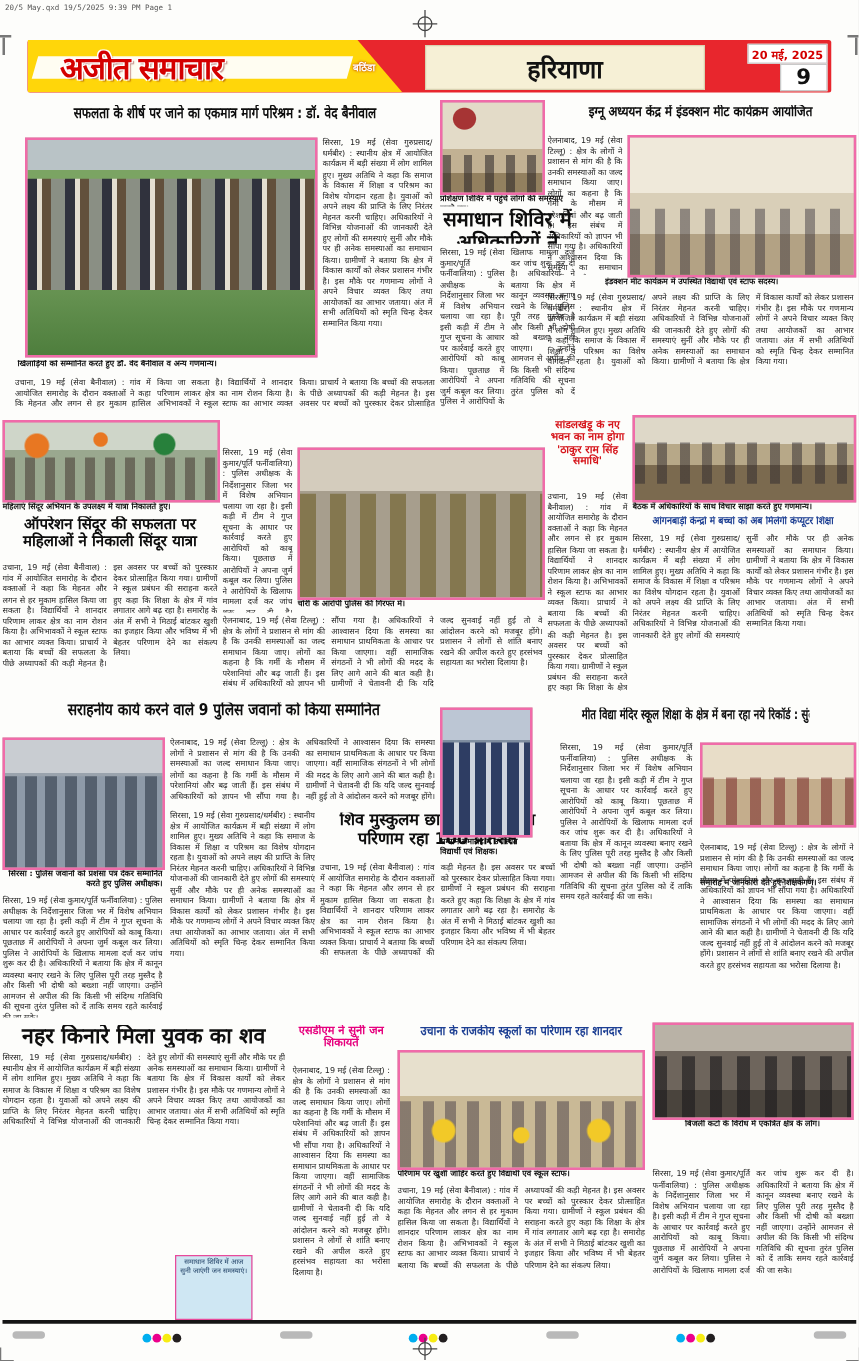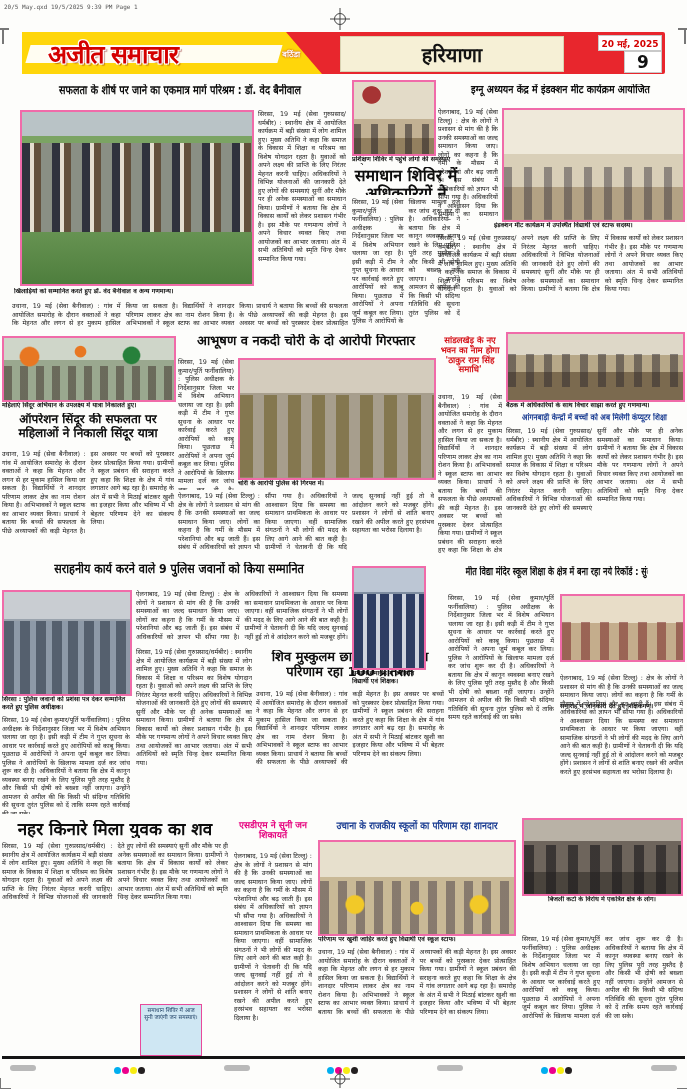--- a/index.html
+++ b/index.html
@@ -119,45 +119,44 @@
   <div class="abs bt c3" style="left:12px;top:302px;width:336px;height:30px;">उचाना, 19 मई (सेवा बैनीवाल) : गांव में आयोजित समारोह के दौरान वक्ताओं ने कहा कि मेहनत और लगन से हर मुकाम हासिल किया जा सकता है। विद्यार्थियों ने शानदार परिणाम लाकर क्षेत्र का नाम रोशन किया है। अभिभावकों ने स्कूल स्टाफ का आभार व्यक्त किया। प्राचार्य ने बताया कि बच्चों की सफलता के पीछे अध्यापकों की कड़ी मेहनत है। इस अवसर पर बच्चों को पुरस्कार देकर प्रोत्साहित किया गया। ग्रामीणों ने स्कूल प्रबंधन की सराहना करते हुए कहा कि शिक्षा के क्षेत्र में गांव लगातार आगे बढ़ रहा है। समारोह के अंत में सभी ने मिठाई बांटकर खुशी का इजहार किया और भविष्य में भी बेहतर परिणाम देने का संकल्प लिया।</div>
 
   <div class="abs ph ph-b" style="left:352px;top:80px;width:80px;height:72px;"></div>
   <div class="abs cap" style="left:352px;top:156px;width:108px;height:9px;">प्रशिक्षण शिविर में पहुंचे लोगों की समस्याएं सुनते हुए।</div>
   <div class="abs hd" style="left:352px;top:167px;width:108px;height:28px;font-size:16px;">समाधान शिविर में अधिकारियों ने सुनी समस्याएं</div>
   <div class="abs bt c2" style="left:352px;top:198px;width:108px;height:134px;">सिरसा, 19 मई (सेवा कुमार/पूर्ति फर्नीवालिया) : पुलिस अधीक्षक के निर्देशानुसार जिला भर में विशेष अभियान चलाया जा रहा है। इसी कड़ी में टीम ने गुप्त सूचना के आधार पर कार्रवाई करते हुए आरोपियों को काबू किया। पूछताछ में आरोपियों ने अपना जुर्म कबूल कर लिया। पुलिस ने आरोपियों के खिलाफ मामला दर्ज कर जांच शुरू कर दी है। अधिकारियों ने बताया कि क्षेत्र में कानून व्यवस्था बनाए रखने के लिए पुलिस पूरी तरह मुस्तैद है और किसी भी दोषी को बख्शा नहीं जाएगा। उन्होंने आमजन से अपील की कि किसी भी संदिग्ध गतिविधि की सूचना तुरंत पुलिस को दें ताकि समय रहते कार्रवाई की जा सके।</div>
 
   <div class="abs hd nw" style="left:438px;top:84px;width:245px;height:20px;font-size:11px;transform:scaleX(.85);transform-origin:center;">इग्नू अध्ययन केंद्र में इंडक्शन मीट कार्यक्रम आयोजित</div>
   <div class="abs bt" style="left:438px;top:108px;width:60px;height:112px;">ऐलनाबाद, 19 मई (सेवा टिल्लू) : क्षेत्र के लोगों ने प्रशासन से मांग की है कि उनकी समस्याओं का जल्द समाधान किया जाए। लोगों का कहना है कि गर्मी के मौसम में परेशानियां और बढ़ जाती हैं। इस संबंध में अधिकारियों को ज्ञापन भी सौंपा गया है। अधिकारियों ने आश्वासन दिया कि समस्या का समाधान प्राथमिकता के आधार पर किया जाएगा। वहीं सामाजिक संगठनों ने भी लोगों की मदद के लिए आगे आने की बात कही है। ग्रामीणों ने चेतावनी दी कि यदि जल्द सुनवाई नहीं हुई तो वे आंदोलन करने को मजबूर होंगे। प्रशासन ने लोगों से शांति बनाए रखने की अपील करते हुए हरसंभव सहायता का भरोसा दिलाया है।</div>
   <div class="abs ph ph-c" style="left:502px;top:108px;width:179px;height:110px;"></div>
-  <div class="abs cap" style="left:494px;top:222px;width:179px;height:9px;">इंडक्शन मीट कार्यक्रम में उपस्थित विद्यार्थी एवं स्टाफ सदस्य।</div>
+  <div class="abs cap" style="left:484px;top:222px;width:179px;height:9px;">इंडक्शन मीट कार्यक्रम में उपस्थित विद्यार्थी एवं स्टाफ सदस्य।</div>
   <div class="abs bt c3" style="left:438px;top:234px;width:245px;height:96px;">सिरसा, 19 मई (सेवा गुरुप्रसाद/धर्मबीर) : स्थानीय क्षेत्र में आयोजित कार्यक्रम में बड़ी संख्या में लोग शामिल हुए। मुख्य अतिथि ने कहा कि समाज के विकास में शिक्षा व परिश्रम का विशेष योगदान रहता है। युवाओं को अपने लक्ष्य की प्राप्ति के लिए निरंतर मेहनत करनी चाहिए। अधिकारियों ने विभिन्न योजनाओं की जानकारी देते हुए लोगों की समस्याएं सुनीं और मौके पर ही अनेक समस्याओं का समाधान किया। ग्रामीणों ने बताया कि क्षेत्र में विकास कार्यों को लेकर प्रशासन गंभीर है। इस मौके पर गणमान्य लोगों ने अपने विचार व्यक्त किए तथा आयोजकों का आभार जताया। अंत में सभी अतिथियों को स्मृति चिन्ह देकर सम्मानित किया गया।</div>
 
   <div class="abs ph ph-d" style="left:2px;top:336px;width:170px;height:62px;"></div>
   <div class="abs cap" style="left:2px;top:402px;width:170px;height:9px;">महिलाएं सिंदूर अभियान के उपलक्ष्य में यात्रा निकालते हुए।</div>
   <div class="abs hd" style="left:2px;top:413px;width:172px;height:34px;font-size:12px;">ऑपरेशन सिंदूर की सफलता पर महिलाओं ने निकाली सिंदूर यात्रा</div>
   <div class="abs bt c2" style="left:2px;top:450px;width:172px;height:105px;">उचाना, 19 मई (सेवा बैनीवाल) : गांव में आयोजित समारोह के दौरान वक्ताओं ने कहा कि मेहनत और लगन से हर मुकाम हासिल किया जा सकता है। विद्यार्थियों ने शानदार परिणाम लाकर क्षेत्र का नाम रोशन किया है। अभिभावकों ने स्कूल स्टाफ का आभार व्यक्त किया। प्राचार्य ने बताया कि बच्चों की सफलता के पीछे अध्यापकों की कड़ी मेहनत है। इस अवसर पर बच्चों को पुरस्कार देकर प्रोत्साहित किया गया। ग्रामीणों ने स्कूल प्रबंधन की सराहना करते हुए कहा कि शिक्षा के क्षेत्र में गांव लगातार आगे बढ़ रहा है। समारोह के अंत में सभी ने मिठाई बांटकर खुशी का इजहार किया और भविष्य में भी बेहतर परिणाम देने का संकल्प लिया।</div>
 
-  <div class="abs hd nw" style="left:178px;top:334px;width:256px;height:20px;font-size:13px;">आभूषण व नकदी चोरी के दो आरोपी गिरफ्तार</div>
   <div class="abs bt" style="left:178px;top:358px;width:56px;height:132px;">सिरसा, 19 मई (सेवा कुमार/पूर्ति फर्नीवालिया) : पुलिस अधीक्षक के निर्देशानुसार जिला भर में विशेष अभियान चलाया जा रहा है। इसी कड़ी में टीम ने गुप्त सूचना के आधार पर कार्रवाई करते हुए आरोपियों को काबू किया। पूछताछ में आरोपियों ने अपना जुर्म कबूल कर लिया। पुलिस ने आरोपियों के खिलाफ मामला दर्ज कर जांच शुरू कर दी है। अधिकारियों ने बताया कि क्षेत्र में कानून व्यवस्था बनाए रखने के लिए पुलिस पूरी तरह मुस्तैद है और किसी भी दोषी को बख्शा नहीं जाएगा। उन्होंने आमजन से अपील की कि किसी भी संदिग्ध गतिविधि की सूचना तुरंत पुलिस को दें ताकि समय रहते कार्रवाई की जा सके।</div>
   <div class="abs ph ph-e" style="left:238px;top:358px;width:194px;height:118px;"></div>
   <div class="abs cap" style="left:238px;top:480px;width:194px;height:9px;">चोरी के आरोपी पुलिस की गिरफ्त में।</div>
   <div class="abs bt c3" style="left:178px;top:492px;width:256px;height:62px;">ऐलनाबाद, 19 मई (सेवा टिल्लू) : क्षेत्र के लोगों ने प्रशासन से मांग की है कि उनकी समस्याओं का जल्द समाधान किया जाए। लोगों का कहना है कि गर्मी के मौसम में परेशानियां और बढ़ जाती हैं। इस संबंध में अधिकारियों को ज्ञापन भी सौंपा गया है। अधिकारियों ने आश्वासन दिया कि समस्या का समाधान प्राथमिकता के आधार पर किया जाएगा। वहीं सामाजिक संगठनों ने भी लोगों की मदद के लिए आगे आने की बात कही है। ग्रामीणों ने चेतावनी दी कि यदि जल्द सुनवाई नहीं हुई तो वे आंदोलन करने को मजबूर होंगे। प्रशासन ने लोगों से शांति बनाए रखने की अपील करते हुए हरसंभव सहायता का भरोसा दिलाया है।</div>
 
   <div class="abs hd hd-red" style="left:438px;top:336px;width:64px;height:54px;font-size:8.5px;">सांडलखेड़ू के नए भवन का नाम होगा 'ठाकुर राम सिंह समाधि'</div>
   <div class="abs bt" style="left:438px;top:393px;width:64px;height:160px;">उचाना, 19 मई (सेवा बैनीवाल) : गांव में आयोजित समारोह के दौरान वक्ताओं ने कहा कि मेहनत और लगन से हर मुकाम हासिल किया जा सकता है। विद्यार्थियों ने शानदार परिणाम लाकर क्षेत्र का नाम रोशन किया है। अभिभावकों ने स्कूल स्टाफ का आभार व्यक्त किया। प्राचार्य ने बताया कि बच्चों की सफलता के पीछे अध्यापकों की कड़ी मेहनत है। इस अवसर पर बच्चों को पुरस्कार देकर प्रोत्साहित किया गया। ग्रामीणों ने स्कूल प्रबंधन की सराहना करते हुए कहा कि शिक्षा के क्षेत्र में गांव लगातार आगे बढ़ रहा है। समारोह के अंत में सभी ने मिठाई बांटकर खुशी का इजहार किया और भविष्य में भी बेहतर परिणाम देने का संकल्प लिया।</div>
 
   <div class="abs ph ph-g" style="left:506px;top:332px;width:175px;height:66px;"></div>
   <div class="abs cap" style="left:506px;top:402px;width:177px;height:9px;">बैठक में अधिकारियों के साथ विचार साझा करते हुए गणमान्य।</div>
   <div class="abs hd hd-blue nw" style="left:506px;top:413px;width:177px;height:12px;font-size:8.5px;transform:scaleX(.85);transform-origin:center;">आंगनबाड़ी केन्द्रों में बच्चों को अब मिलेगी कंप्यूटर शिक्षा</div>
   <div class="abs bt c2" style="left:506px;top:427px;width:177px;height:128px;">सिरसा, 19 मई (सेवा गुरुप्रसाद/धर्मबीर) : स्थानीय क्षेत्र में आयोजित कार्यक्रम में बड़ी संख्या में लोग शामिल हुए। मुख्य अतिथि ने कहा कि समाज के विकास में शिक्षा व परिश्रम का विशेष योगदान रहता है। युवाओं को अपने लक्ष्य की प्राप्ति के लिए निरंतर मेहनत करनी चाहिए। अधिकारियों ने विभिन्न योजनाओं की जानकारी देते हुए लोगों की समस्याएं सुनीं और मौके पर ही अनेक समस्याओं का समाधान किया। ग्रामीणों ने बताया कि क्षेत्र में विकास कार्यों को लेकर प्रशासन गंभीर है। इस मौके पर गणमान्य लोगों ने अपने विचार व्यक्त किए तथा आयोजकों का आभार जताया। अंत में सभी अतिथियों को स्मृति चिन्ह देकर सम्मानित किया गया।</div>
 
   <div class="abs hd nw" style="left:16px;top:562px;width:326px;height:24px;font-size:13px;transform:scaleX(.85);transform-origin:center;">सराहनीय कार्य करने वाले 9 पुलिस जवानों को किया सम्मानित</div>
   <div class="abs ph ph-h" style="left:2px;top:590px;width:126px;height:102px;"></div>
-  <div class="abs cap" style="left:2px;top:696px;width:128px;height:18px;">सिरसा : पुलिस जवानों को प्रशंसा पत्र देकर सम्मानित करते हुए पुलिस अधीक्षक।</div>
+  <div class="abs cap" style="left:2px;top:696px;width:128px;height:18px;text-align:right;">सिरसा : पुलिस जवानों को प्रशंसा पत्र देकर सम्मानित करते हुए पुलिस अधीक्षक।</div>
   <div class="abs bt c2" style="left:136px;top:590px;width:212px;height:56px;">ऐलनाबाद, 19 मई (सेवा टिल्लू) : क्षेत्र के लोगों ने प्रशासन से मांग की है कि उनकी समस्याओं का जल्द समाधान किया जाए। लोगों का कहना है कि गर्मी के मौसम में परेशानियां और बढ़ जाती हैं। इस संबंध में अधिकारियों को ज्ञापन भी सौंपा गया है। अधिकारियों ने आश्वासन दिया कि समस्या का समाधान प्राथमिकता के आधार पर किया जाएगा। वहीं सामाजिक संगठनों ने भी लोगों की मदद के लिए आगे आने की बात कही है। ग्रामीणों ने चेतावनी दी कि यदि जल्द सुनवाई नहीं हुई तो वे आंदोलन करने को मजबूर होंगे। प्रशासन ने लोगों से शांति बनाए रखने की अपील करते हुए हरसंभव सहायता का भरोसा दिलाया है।</div>
   <div class="abs bt" style="left:136px;top:648px;width:116px;height:166px;">सिरसा, 19 मई (सेवा गुरुप्रसाद/धर्मबीर) : स्थानीय क्षेत्र में आयोजित कार्यक्रम में बड़ी संख्या में लोग शामिल हुए। मुख्य अतिथि ने कहा कि समाज के विकास में शिक्षा व परिश्रम का विशेष योगदान रहता है। युवाओं को अपने लक्ष्य की प्राप्ति के लिए निरंतर मेहनत करनी चाहिए। अधिकारियों ने विभिन्न योजनाओं की जानकारी देते हुए लोगों की समस्याएं सुनीं और मौके पर ही अनेक समस्याओं का समाधान किया। ग्रामीणों ने बताया कि क्षेत्र में विकास कार्यों को लेकर प्रशासन गंभीर है। इस मौके पर गणमान्य लोगों ने अपने विचार व्यक्त किए तथा आयोजकों का आभार जताया। अंत में सभी अतिथियों को स्मृति चिन्ह देकर सम्मानित किया गया।</div>
   <div class="abs bt" style="left:2px;top:716px;width:128px;height:98px;">सिरसा, 19 मई (सेवा कुमार/पूर्ति फर्नीवालिया) : पुलिस अधीक्षक के निर्देशानुसार जिला भर में विशेष अभियान चलाया जा रहा है। इसी कड़ी में टीम ने गुप्त सूचना के आधार पर कार्रवाई करते हुए आरोपियों को काबू किया। पूछताछ में आरोपियों ने अपना जुर्म कबूल कर लिया। पुलिस ने आरोपियों के खिलाफ मामला दर्ज कर जांच शुरू कर दी है। अधिकारियों ने बताया कि क्षेत्र में कानून व्यवस्था बनाए रखने के लिए पुलिस पूरी तरह मुस्तैद है और किसी भी दोषी को बख्शा नहीं जाएगा। उन्होंने आमजन से अपील की कि किसी भी संदिग्ध गतिविधि की सूचना तुरंत पुलिस को दें ताकि समय रहते कार्रवाई की जा सके।</div>
 
   <div class="abs hd" style="left:256px;top:650px;width:188px;height:38px;font-size:13px;">शिव मुस्कुलम छात्र का 10वीं का परिणाम रहा 100 प्रतिशत</div>
   <div class="abs bt c2" style="left:256px;top:690px;width:188px;height:124px;">उचाना, 19 मई (सेवा बैनीवाल) : गांव में आयोजित समारोह के दौरान वक्ताओं ने कहा कि मेहनत और लगन से हर मुकाम हासिल किया जा सकता है। विद्यार्थियों ने शानदार परिणाम लाकर क्षेत्र का नाम रोशन किया है। अभिभावकों ने स्कूल स्टाफ का आभार व्यक्त किया। प्राचार्य ने बताया कि बच्चों की सफलता के पीछे अध्यापकों की कड़ी मेहनत है। इस अवसर पर बच्चों को पुरस्कार देकर प्रोत्साहित किया गया। ग्रामीणों ने स्कूल प्रबंधन की सराहना करते हुए कहा कि शिक्षा के क्षेत्र में गांव लगातार आगे बढ़ रहा है। समारोह के अंत में सभी ने मिठाई बांटकर खुशी का इजहार किया और भविष्य में भी बेहतर परिणाम देने का संकल्प लिया।</div>
 
   <div class="abs ph ph-i" style="left:352px;top:566px;width:70px;height:100px;"></div>
   <div class="abs cap" style="left:352px;top:670px;width:72px;height:18px;">सम्मान समारोह में उपस्थित विद्यार्थी एवं शिक्षक।</div>
   <div class="abs hd nw" style="left:430px;top:566px;width:253px;height:22px;font-size:11px;transform:scaleX(.72);transform-origin:center;">मीत विद्या मंदिर स्कूल शिक्षा के क्षेत्र में बना रहा नये रिकॉर्ड : सुंदर जैन</div>

